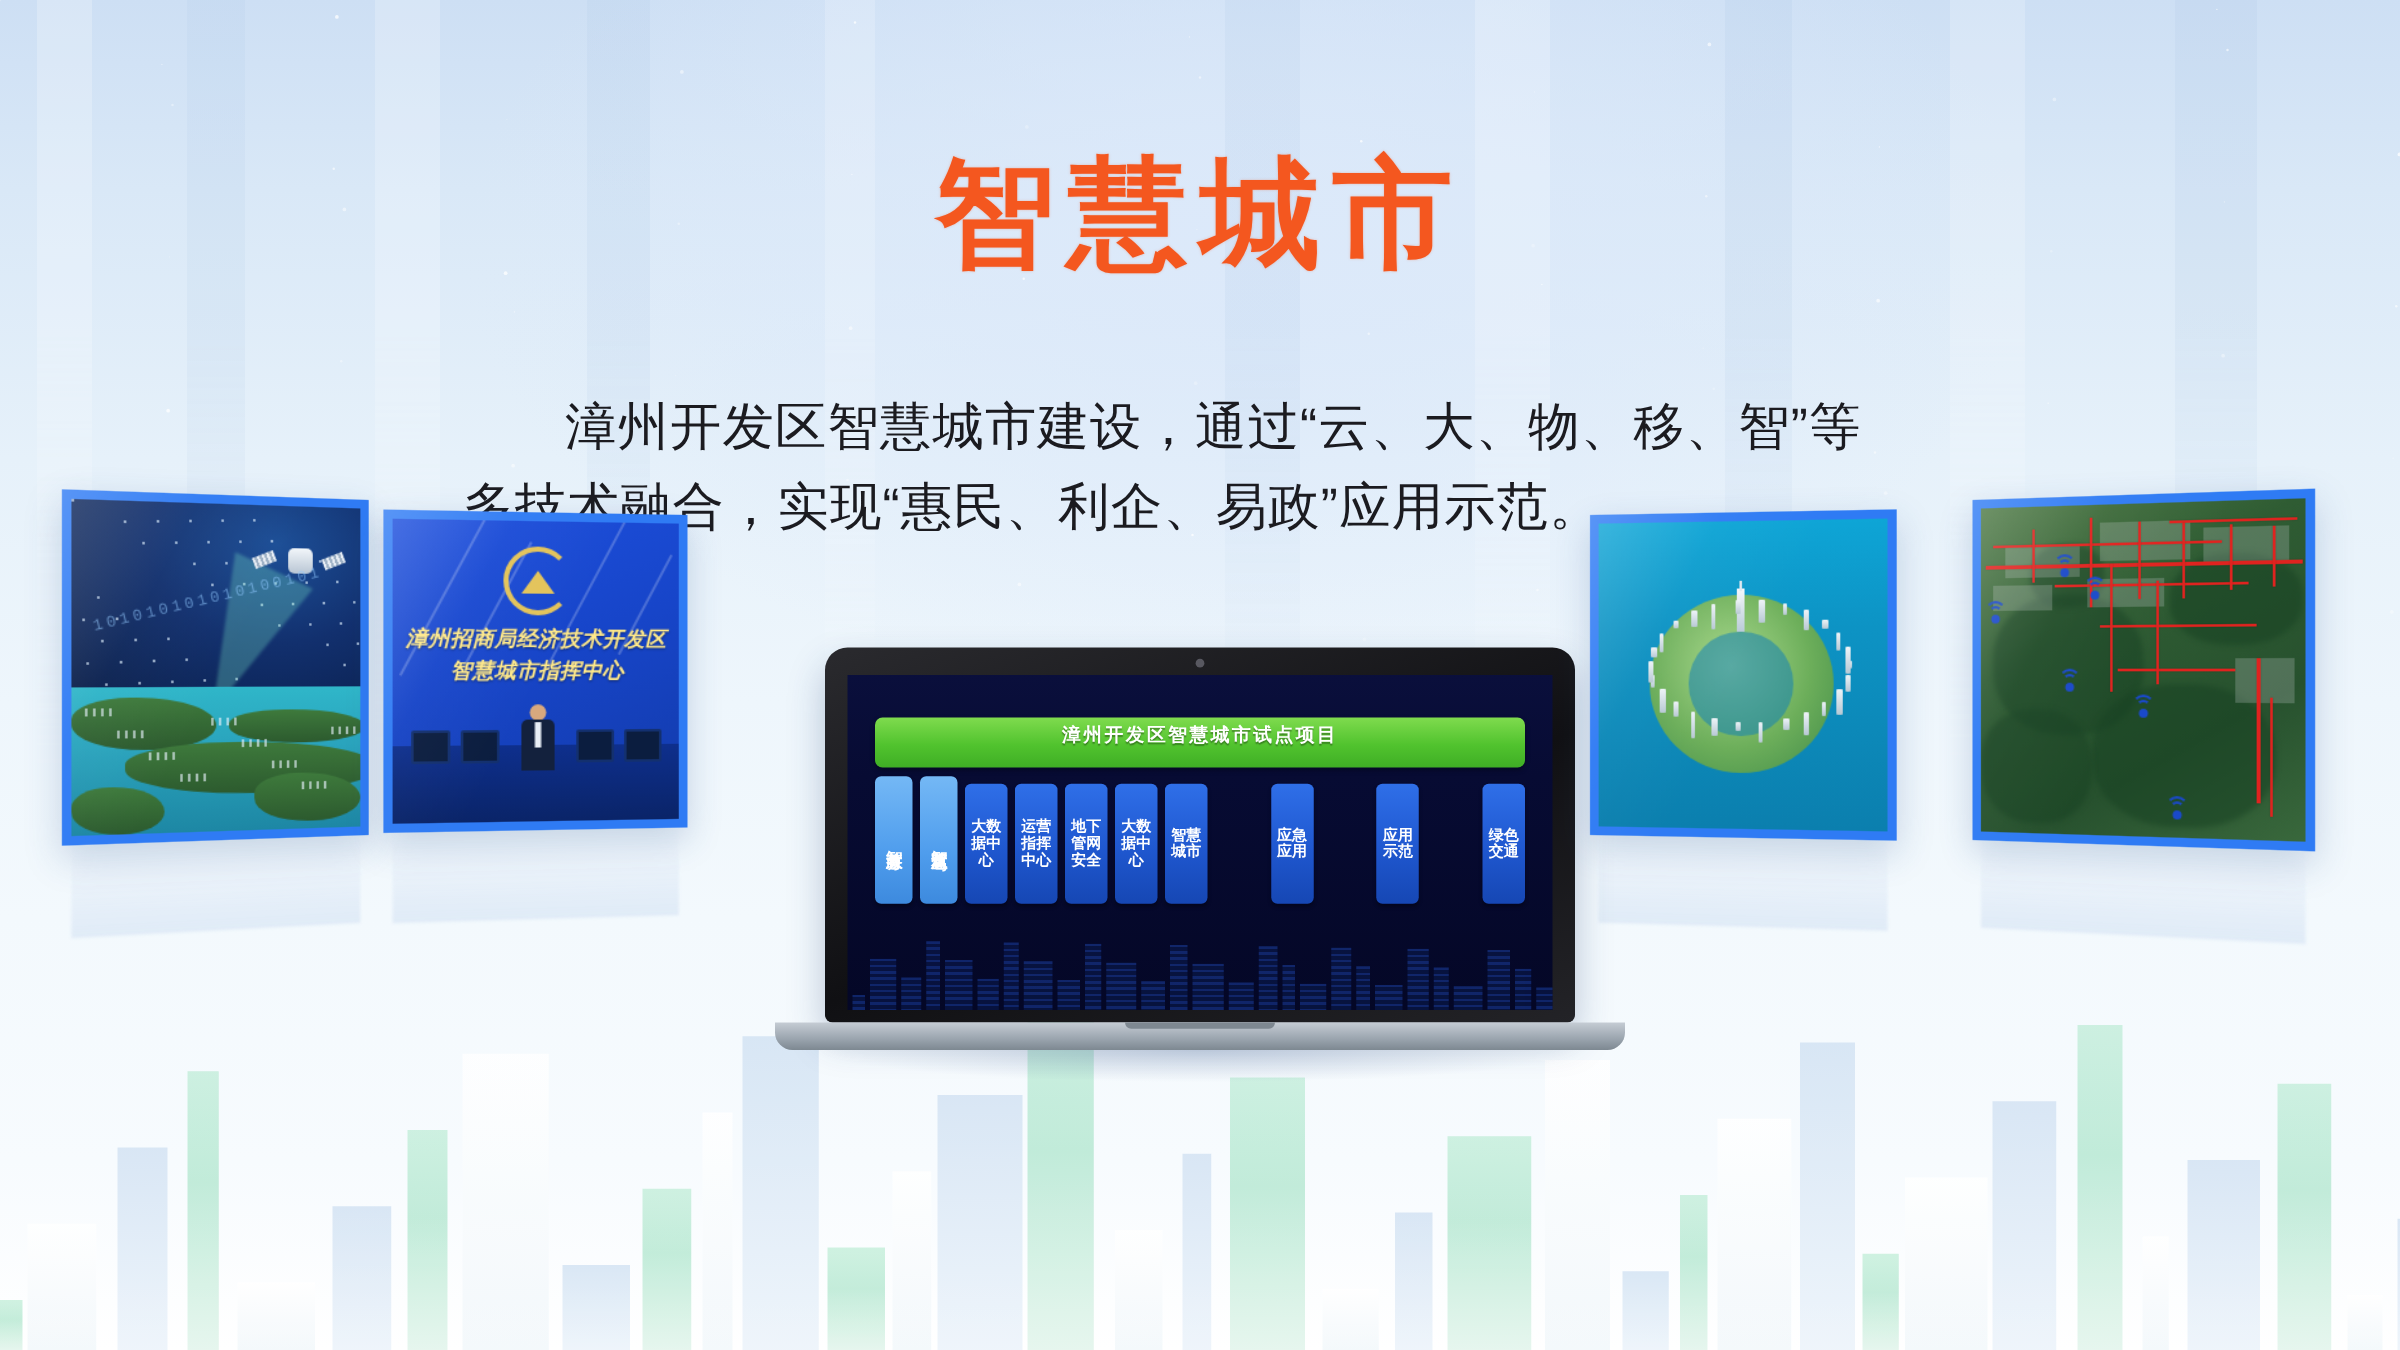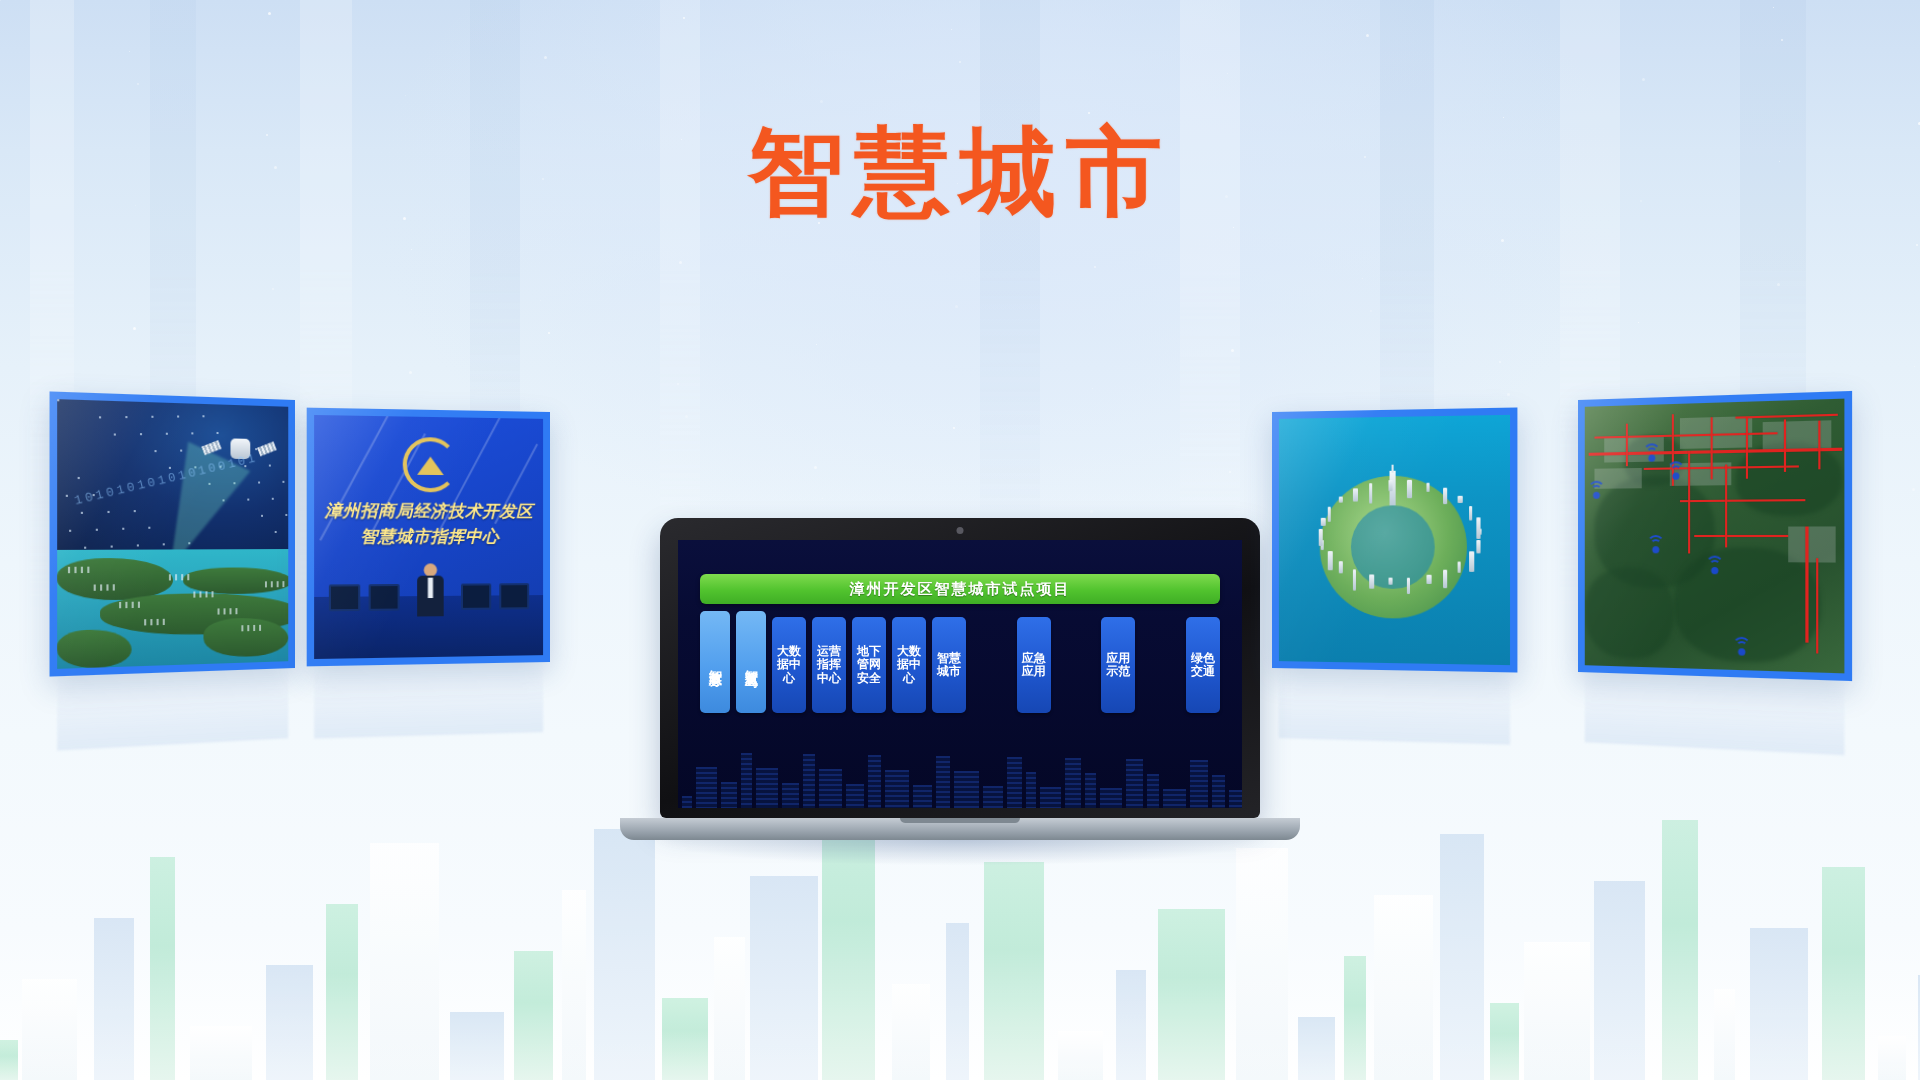--- a/index.html
+++ b/index.html
@@ -167,21 +167,21 @@
     border-radius:0 0 14px 14px;
   }
   .foot:after{ content:""; position:absolute; left:50%; top:0; transform:translateX(-50%);
     width:120px; height:5px; background:#7e8891; border-radius:0 0 6px 6px; }
   .foot-shadow{ position:absolute; left:-10px; top:322px; width:620px; height:26px;
     background:radial-gradient(ellipse at 50% 0, rgba(70,100,150,.26), rgba(70,100,150,0) 70%); }
 
   
   .diagram{ position:absolute; left:22px; right:22px; top:34px; }
   .dg-title{
-    height:30px; line-height:30px; text-align:center;
+    height:40px; line-height:30px; text-align:center;
     background:linear-gradient(180deg,#7fdb4e 0%,#51c32e 55%,#3fae25 100%);
     border-radius:6px; color:#fff; font-size:15px; font-weight:bold; letter-spacing:2px;
     text-shadow:0 1px 1px rgba(0,0,0,.35);
     box-shadow:0 2px 4px rgba(0,0,0,.35);
   }
   .dg-row{ display:flex; gap:6px; margin-top:7px; align-items:stretch; }
   .pillar{
     width:30px; border-radius:5px;
     background:linear-gradient(180deg,#74b8f5 0%,#4f9ded 60%,#3d8ade 100%);
     color:#fff; font-size:13px; font-weight:bold; letter-spacing:1px;
@@ -356,20 +356,22 @@
       <div class="bg-sparkle" style="left: 1088px; top: 112px; width: 2px; height: 2px; opacity: 0.73;"></div>
       <div class="bg-sparkle" style="left: 1225px; top: 195px; width: 3px; height: 3px; opacity: 0.25;"></div>
       <div class="bg-sparkle" style="left: 1362px; top: 278px; width: 1px; height: 1px; opacity: 0.37;"></div>
       <div class="bg-sparkle" style="left: 1499px; top: 361px; width: 2px; height: 2px; opacity: 0.49;"></div>
       <div class="bg-sparkle" style="left: 1636px; top: 444px; width: 3px; height: 3px; opacity: 0.61;"></div>
       <div class="bg-sparkle" style="left: 1773px; top: 7px; width: 1px; height: 1px; opacity: 0.73;"></div>
     </div>
 
   <div class="title">智慧城市</div>
   <div class="subtitle">
+    <span class="ln1">漳州开发区智慧城市建设，通过“云、大、物、移、智”等</span>
+    <span class="ln2">多技术融合，实现“惠民、利企、易政”应用示范。</span>
   </div>
 
   <div class="panel" id="p1">
     <div class="inner">
       <div class="sky"></div>
       <div id="p1stars">
           <div class="star" style="left: 0px; top: 0px;"></div>
           <div class="star" style="left: 53px; top: 31px;"></div>
           <div class="star" style="left: 106px; top: 62px;"></div>
           <div class="star" style="left: 159px; top: 93px;"></div>

